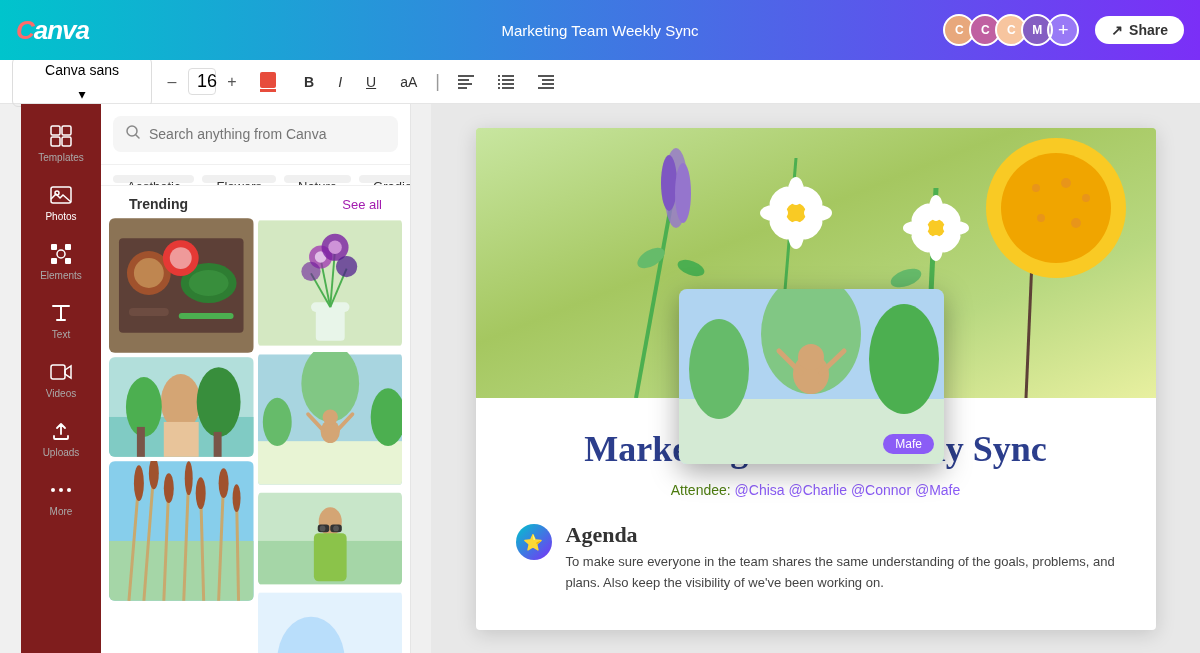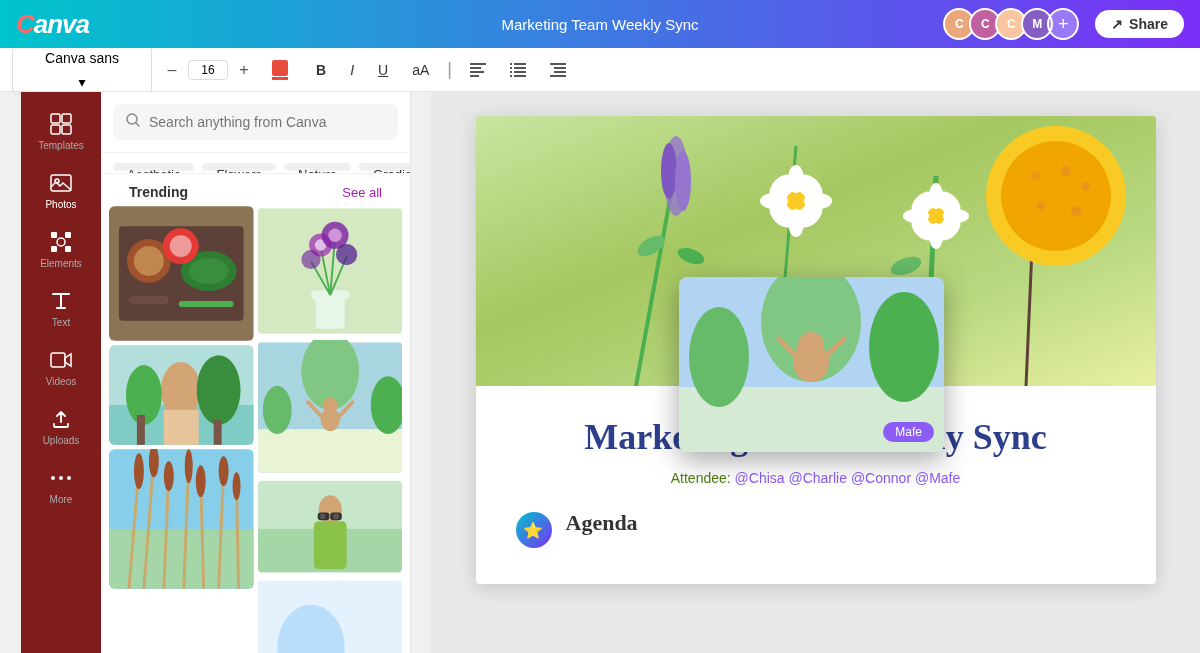--- a/index.html
+++ b/index.html
@@ -1,20 +1,20 @@
 <!DOCTYPE html>
 <html><head>
   <meta charset="utf-8">
   <style>
     * { box-sizing: border-box; margin: 0; padding: 0; }
     body { font-family: -apple-system, BlinkMacSystemFont, 'Segoe UI', sans-serif; background: #f0f0f0; overflow: hidden; width: 1200px; height: 653px; }
 
     
     #topbar {
-      height: 48px;
+      height: 60px;
       background: linear-gradient(90deg, #00c4cc 0%, #7b2ff7 100%);
       display: flex;
       align-items: center;
       justify-content: space-between;
       padding: 0 16px;
       position: relative;
       z-index: 100;
     }
     #topbar .logo {
       font-size: 26px;
@@ -129,25 +129,25 @@
       display: flex;
       align-items: center;
       justify-content: center;
       cursor: pointer;
       font-size: 16px;
       color: #555;
       border: none;
       background: none;
     }
     .fs-val {
-      font-size: 12px;
+      font-size: 18px;
       border: 1px solid #ddd;
       border-radius: 4px;
       padding: 2px 8px;
-      width: 40px;
+      width: 28px;
       text-align: center;
     }
     .tb-btn {
       padding: 4px 8px;
       border: none;
       background: none;
       cursor: pointer;
       font-size: 14px;
       color: #333;
       border-radius: 4px;
@@ -788,18 +788,19 @@
       <div class="slide-content">
         <div class="slide-title">Marketing Team Weekly Sync</div>
         <div class="slide-attendee">
           <span>Attendee:</span>
           <span style="color:#8b5cf6;text-align:center;">@Chisa @Charlie @Connor @Mafe</span>
         </div>
         <div class="agenda-section">
           <div class="agenda-icon">⭐</div>
           <div>
             <div class="agenda-title">Agenda</div>
+            <div class="agenda-text">To make sure everyone in the team shares the same understanding of the goals, problems, and plans. Also keep the visibility of we've been working on.</div>
           </div>
         </div>
       </div>
     </div>
   </div>
 </div>
 
 </body></html>

